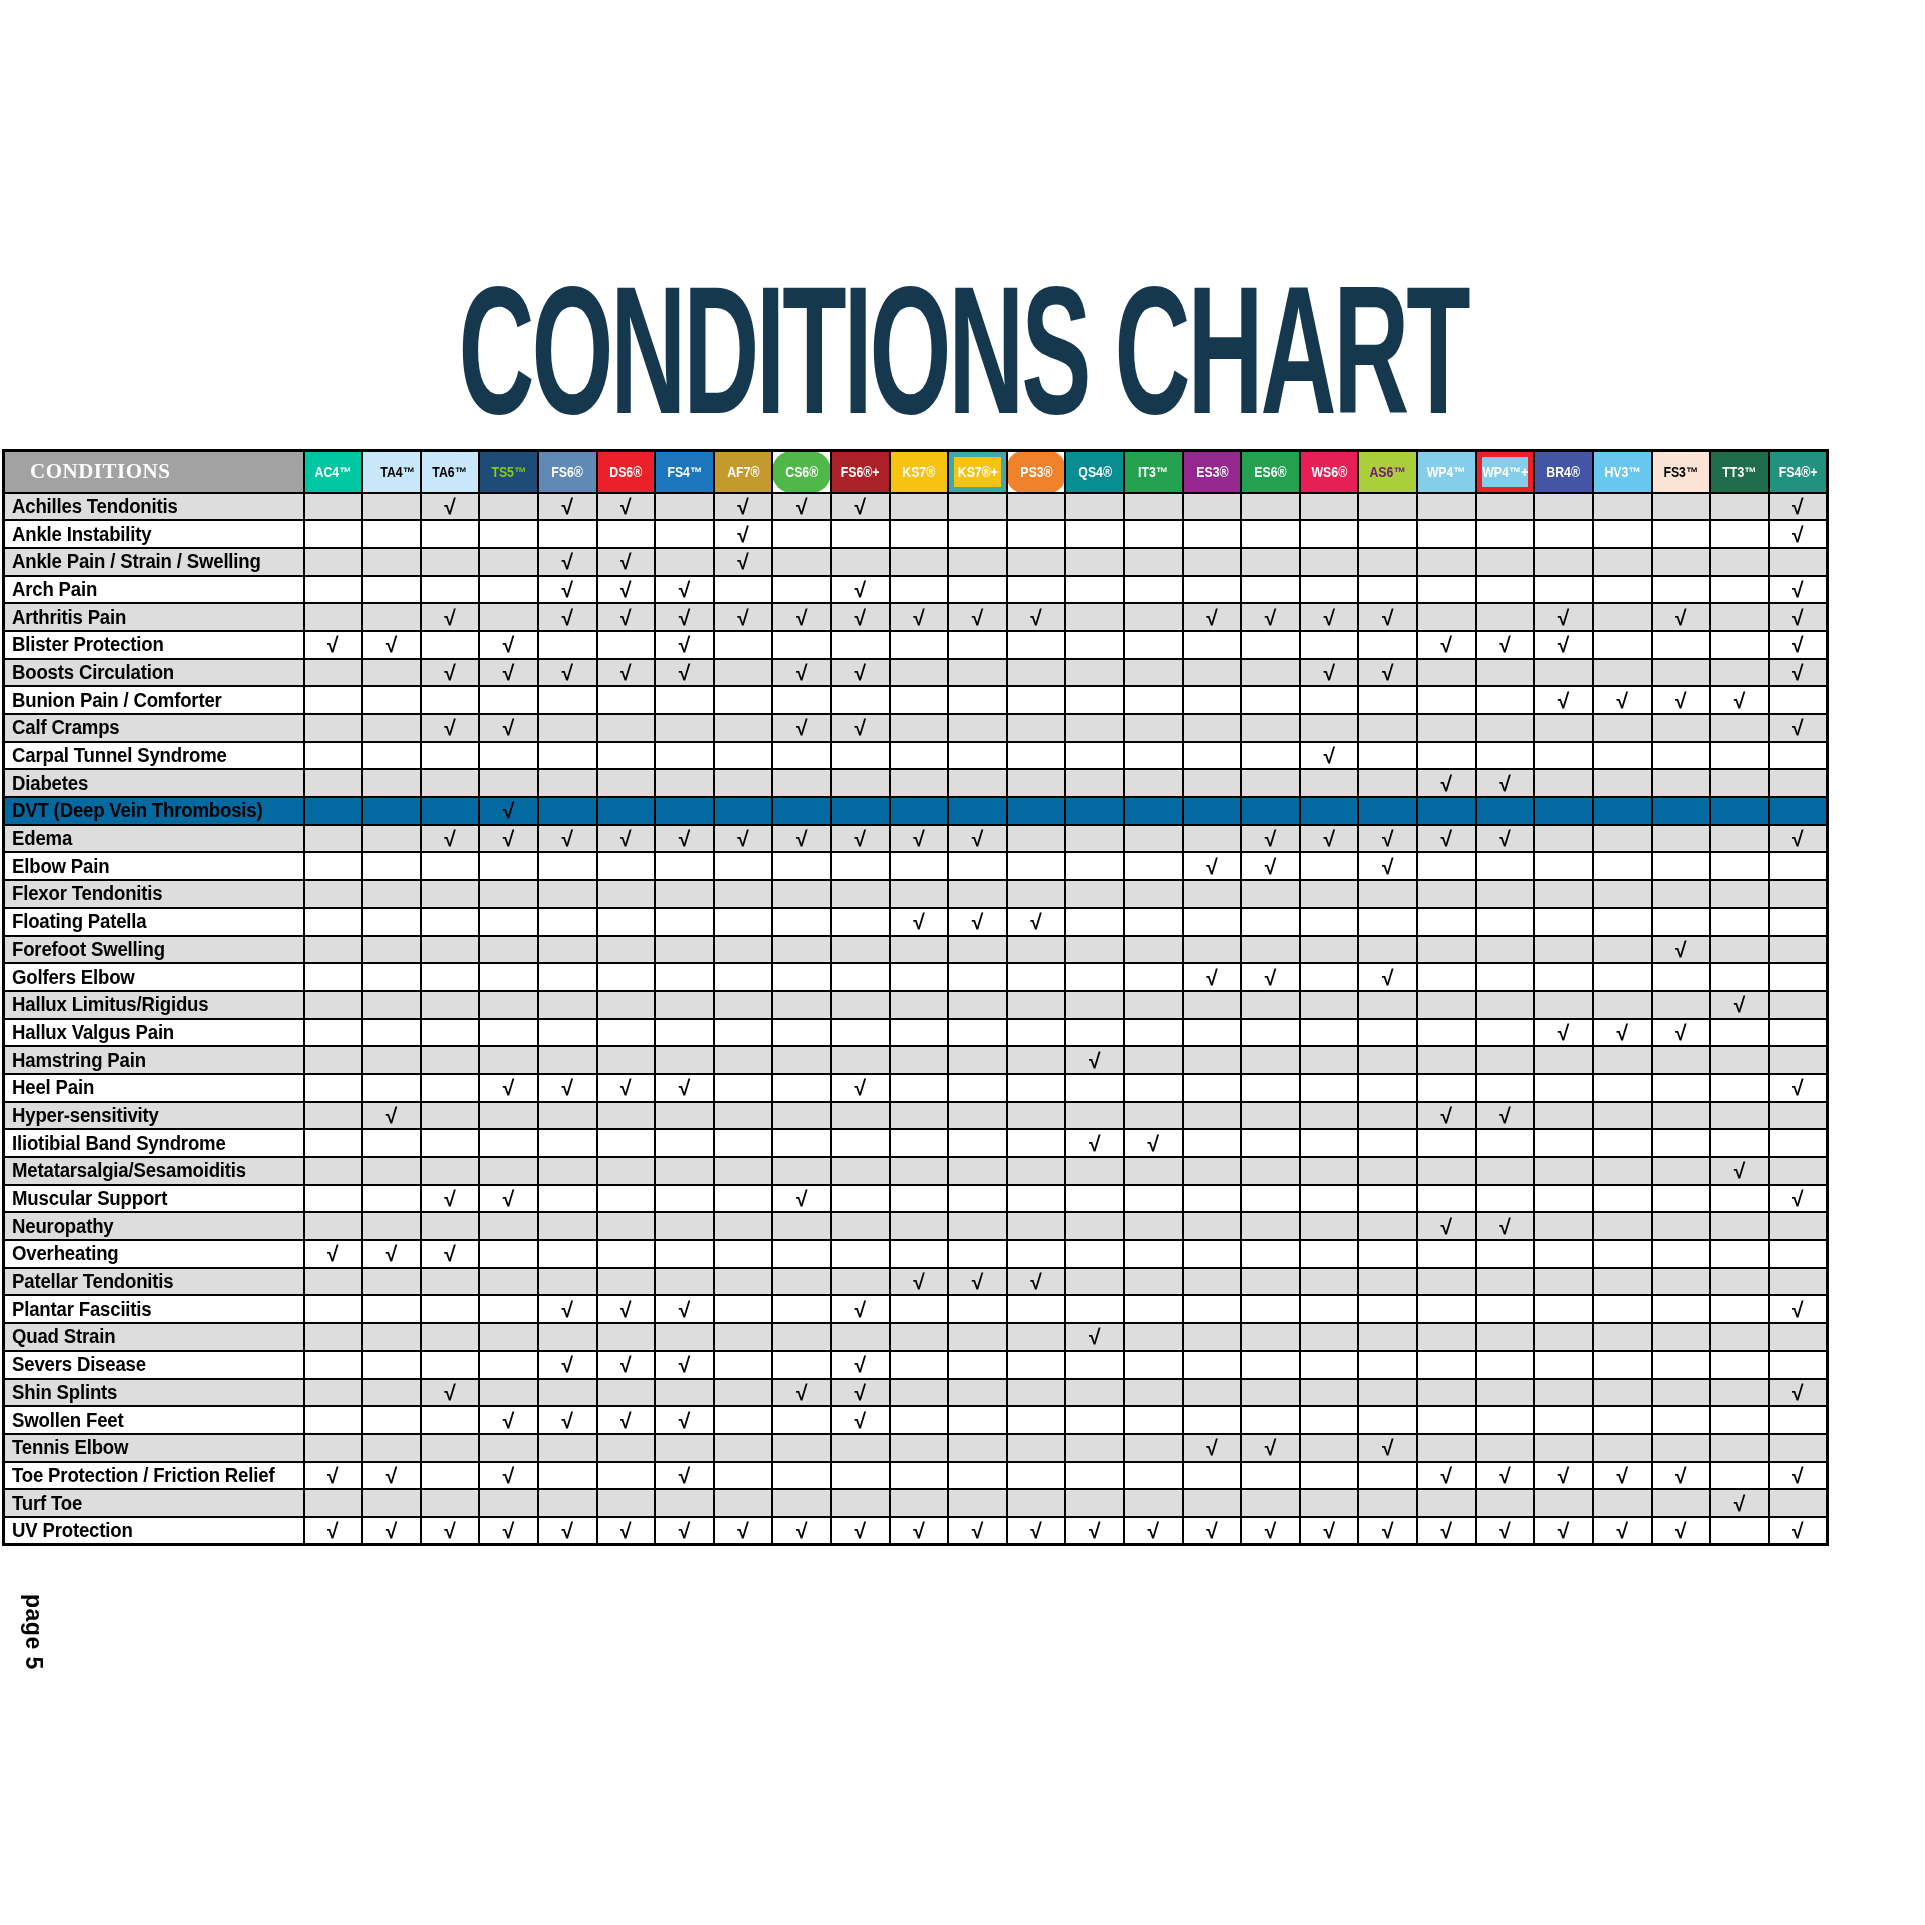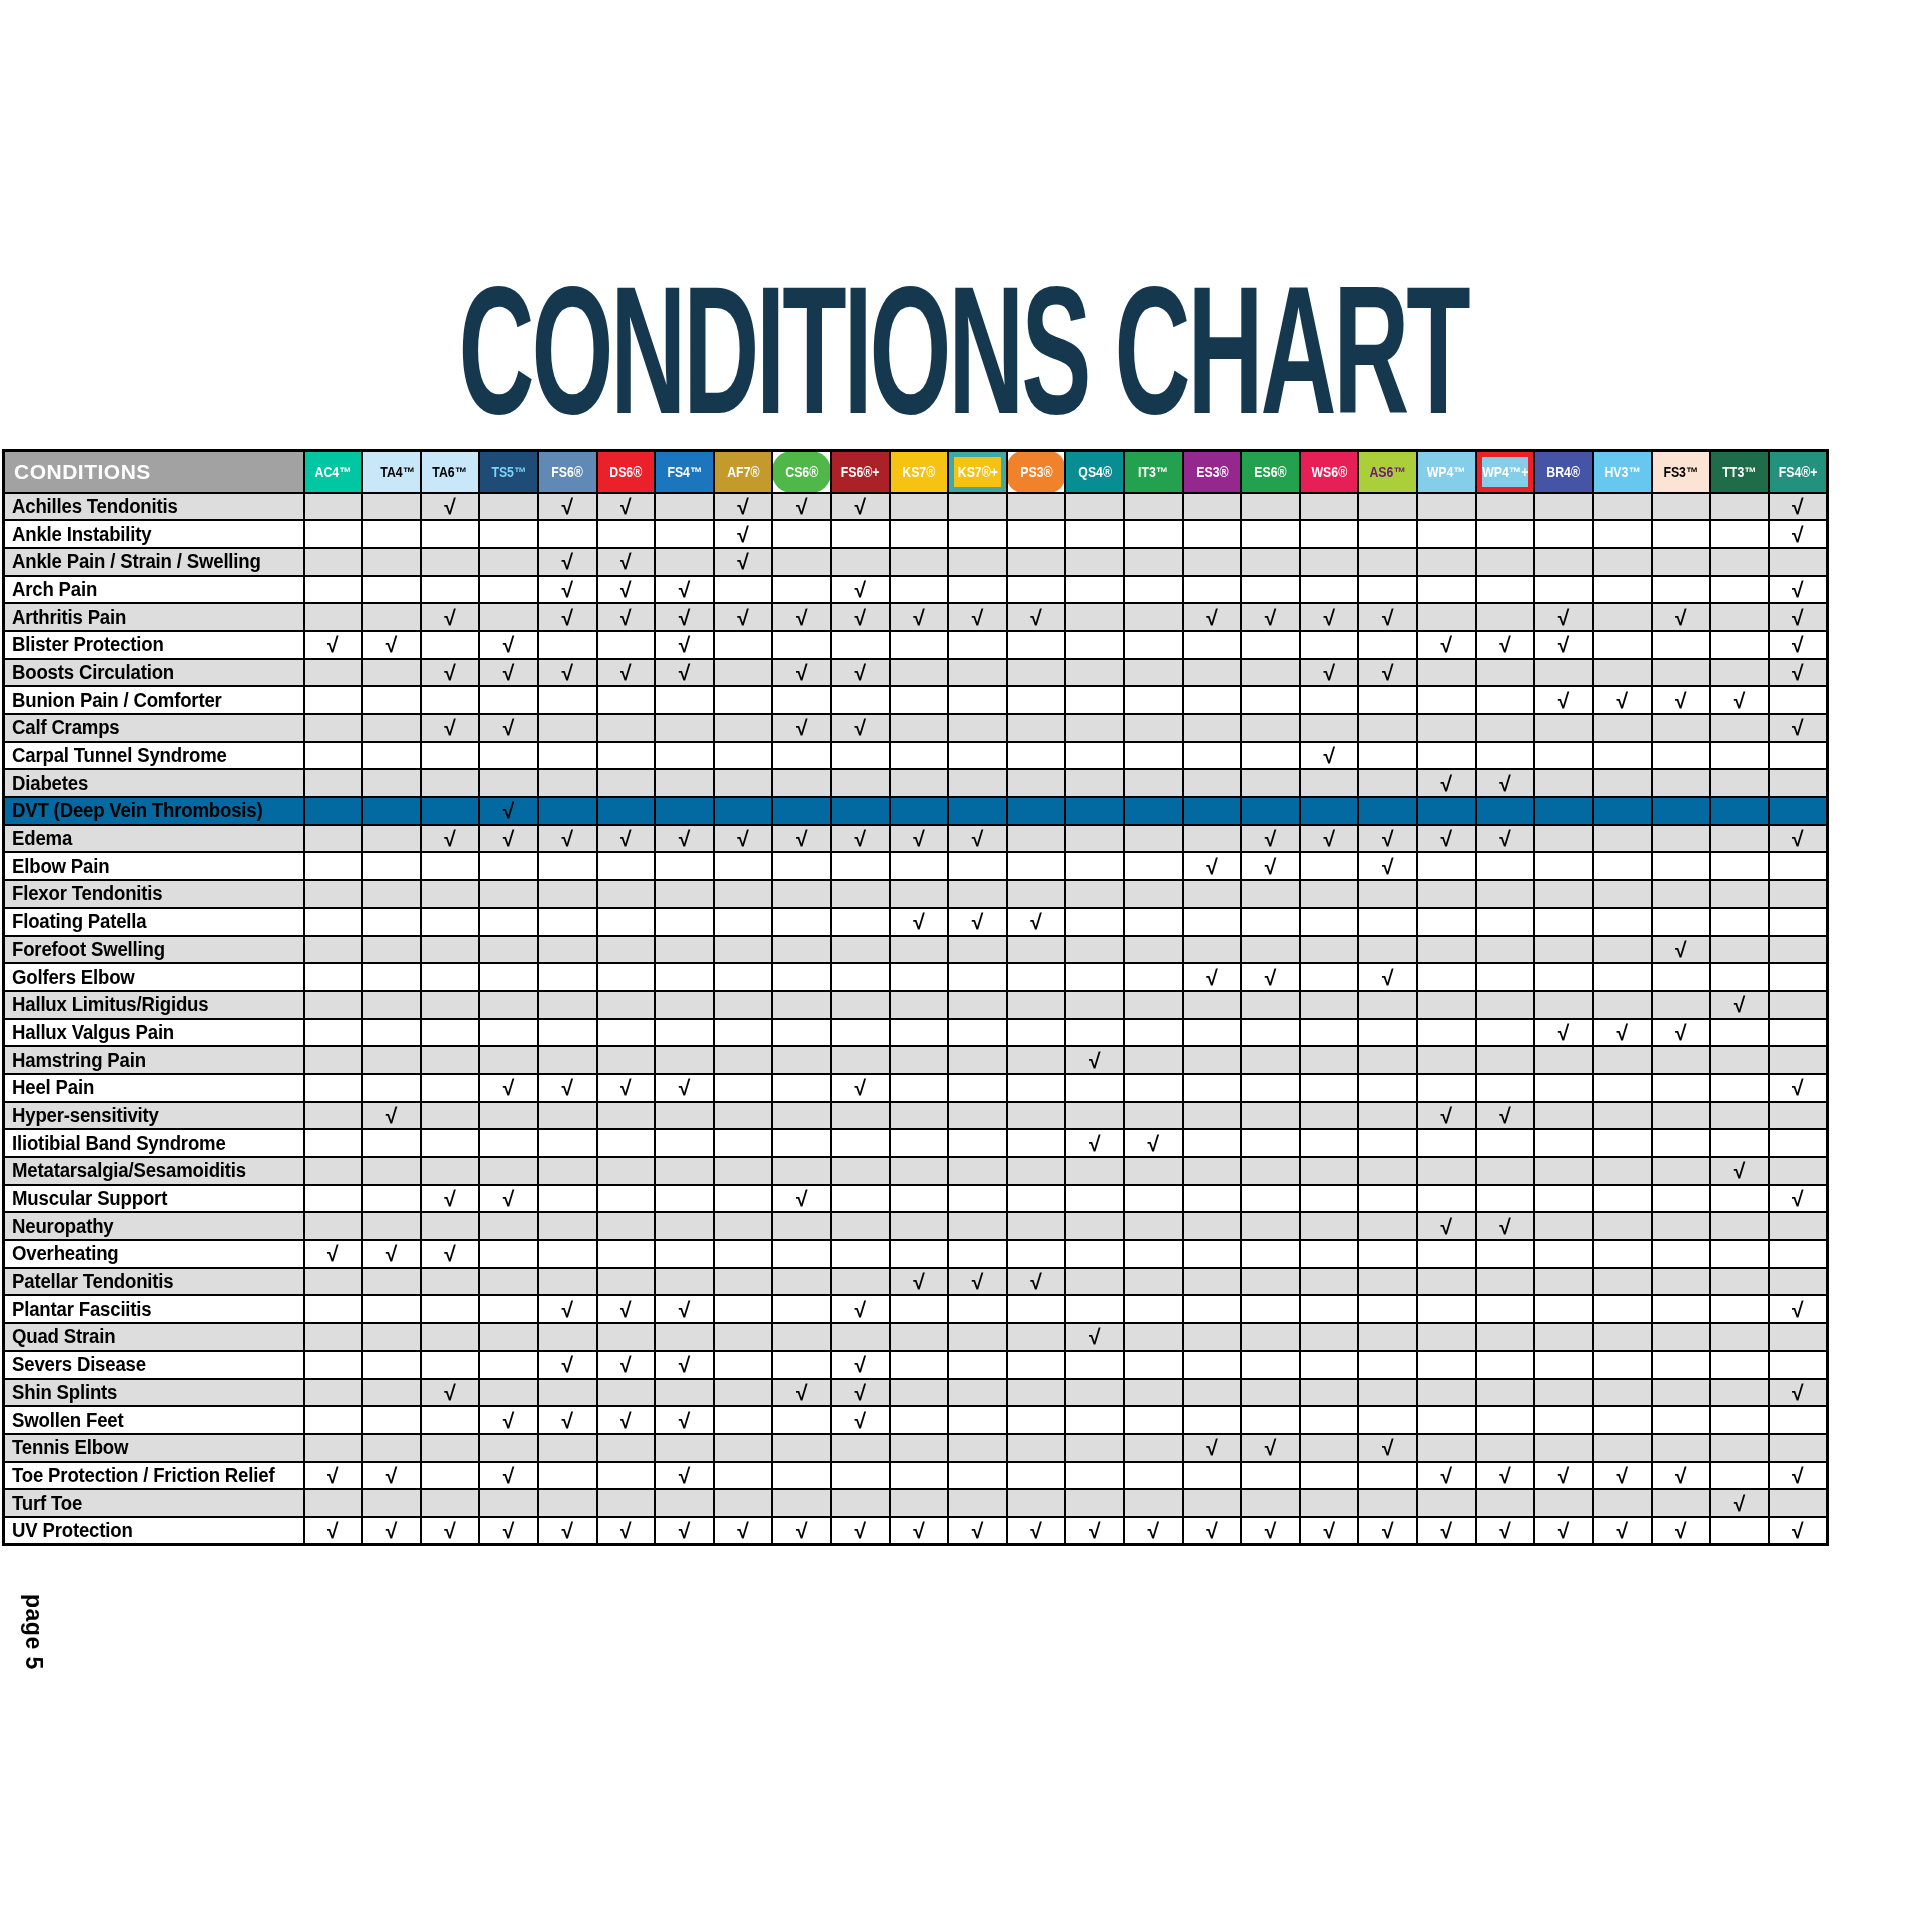--- a/index.html
+++ b/index.html
@@ -18,21 +18,21 @@
   }
   .cond-table th,.cond-table td{border:2px solid #000;box-sizing:border-box;}
   .cond-table thead th{
     height:42px;padding:0;text-align:center;font-weight:700;font-size:14px;
     overflow:hidden;white-space:nowrap;
   }
   .cond-table thead th .hlabel{display:inline-block;transform:scaleX(0.88);transform-origin:center;}
   .cond-table thead th.cond-head{
     text-align:left;font-size:21px;letter-spacing:0.5px;
   }
-  .cond-table thead th.cond-head .hlabel{transform:none;padding-left:9px;}
+  .cond-table thead th.cond-head .hlabel{transform:none;padding-left:25px;font-family:Liberation Serif, serif;}
   .cond-table tbody th{
     height:27.7px;padding:0 0 0 7px;text-align:left;font-weight:700;font-size:20px;
     color:#000;white-space:nowrap;overflow:hidden;
   }
   .cond-table tbody th .rlabel{display:inline-block;transform:scaleX(0.93);transform-origin:left center;letter-spacing:-0.2px;}
   .cond-table tbody td{
     padding:0;text-align:center;vertical-align:middle;
     font-weight:700;font-size:21px;line-height:1;color:#000;
   }
   .page-number{
@@ -75,21 +75,21 @@
       <col style="width: 58.6154px;">
       <col style="width: 58.6154px;">
       <col style="width: 58.6154px;">
     </colgroup>
   <thead>
       <tr id="cond-head-row">
         <th class="cond-head" style="background: rgb(162, 162, 162); color: rgb(255, 255, 255);"><span class="hlabel">CONDITIONS</span></th>
         <th style="background: rgb(0, 198, 162); color: rgb(255, 255, 255);"><span class="hlabel">AC4™</span></th>
         <th style="background: rgb(200, 231, 248); color: rgb(0, 0, 0); padding-left: 12px;"><span class="hlabel">TA4™</span></th>
         <th style="background: rgb(200, 231, 248); color: rgb(0, 0, 0);"><span class="hlabel">TA6™</span></th>
-        <th style="background: rgb(30, 76, 119); color: #7dd3fc;"><span class="hlabel">TS5™</span></th>
+        <th style="background: rgb(30, 76, 119); color: #84cc16;"><span class="hlabel">TS5™</span></th>
         <th style="background: rgb(97, 137, 181); color: rgb(255, 255, 255);"><span class="hlabel">FS6®</span></th>
         <th style="background: rgb(234, 33, 42); color: rgb(255, 255, 255);"><span class="hlabel">DS6®</span></th>
         <th style="background: rgb(27, 118, 189); color: rgb(255, 255, 255);"><span class="hlabel">FS4™</span></th>
         <th style="background: rgb(197, 154, 45); color: rgb(255, 255, 255);"><span class="hlabel">AF7®</span></th>
         <th style="background: rgb(79, 184, 72); color: rgb(255, 255, 255); border-radius: 20px;"><span class="hlabel">CS6®</span></th>
         <th style="background: rgb(171, 33, 39); color: rgb(255, 255, 255);"><span class="hlabel">FS6®+</span></th>
         <th style="background: rgb(246, 195, 19); color: rgb(255, 255, 255);"><span class="hlabel">KS7®</span></th>
         <th style="background: rgb(246, 195, 19); color: rgb(255, 255, 255); box-shadow: rgb(63, 170, 165) 0px 0px 0px 5px inset;"><span class="hlabel">KS7®+</span></th>
         <th style="background: rgb(241, 130, 44); color: rgb(255, 255, 255); border-radius: 16px;"><span class="hlabel">PS3®</span></th>
         <th style="background: rgb(8, 142, 146); color: rgb(255, 255, 255);"><span class="hlabel">QS4®</span></th>

